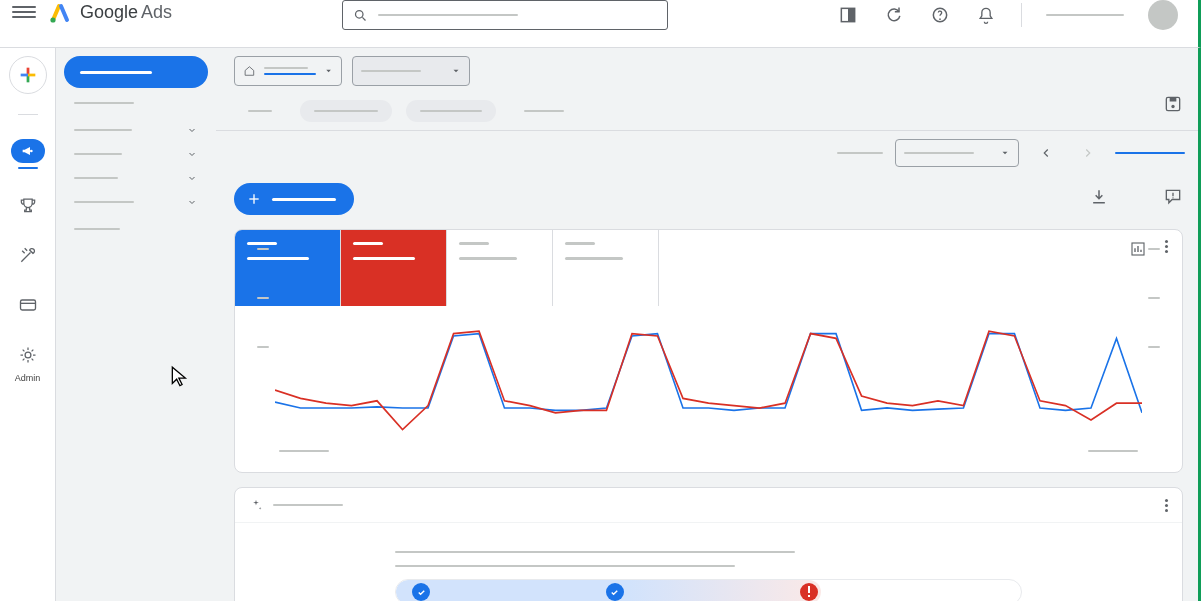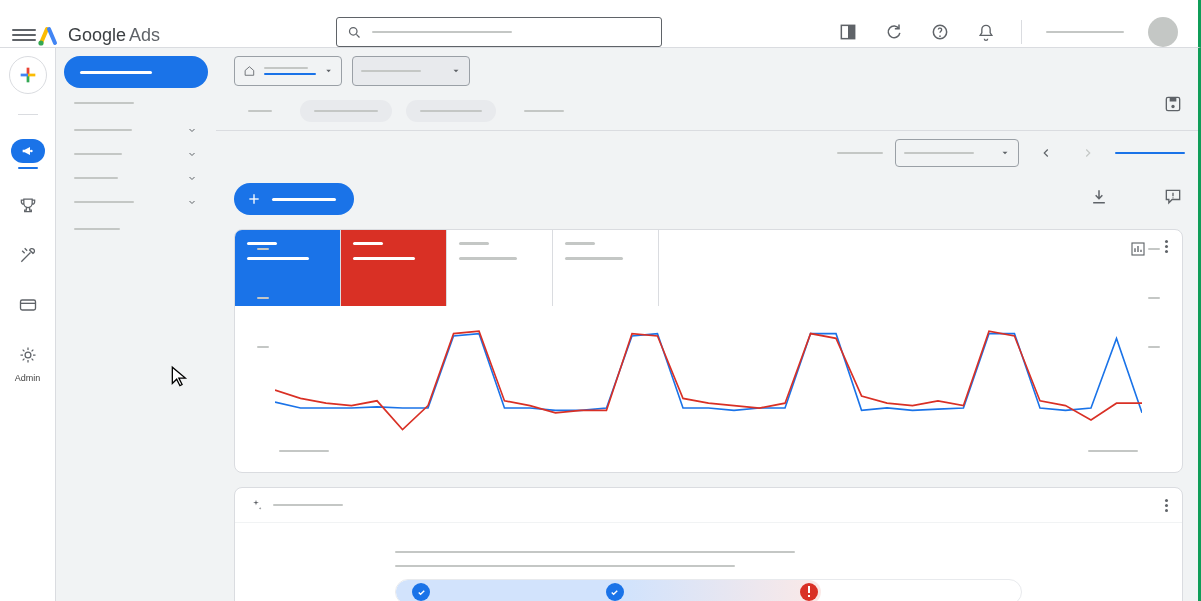--- a/index.html
+++ b/index.html
@@ -1,19 +1,19 @@
 <!DOCTYPE html>
 <html><head>
 <meta charset="utf-8">
 <style>
 * { margin: 0; padding: 0; box-sizing: border-box; font-family: Arial, sans-serif; }
 body { width: 1201px; height: 601px; overflow: hidden; background: #f1f3f4; position: relative; }
 
 
-.header { height: 48px; background: #fff; border-bottom: 1px solid #dadce0; display: flex; align-items: flex-end; padding: 0 12px; gap: 0; border-right: 3px solid #0f9d58; }
+.header { height: 48px; background: #fff; border-bottom: 1px solid #dadce0; display: flex; align-items: flex-start; padding: 0 12px; gap: 12px; border-right: 3px solid #0f9d58; }
 .hamburger { width: 24px; height: 24px; display: flex; flex-direction: column; justify-content: center; gap: 3px; cursor: pointer; }
 .hamburger span { height: 2px; background: #5f6368; border-radius: 1px; }
 .logo-group { display: flex; align-items: center; gap: 8px; }
 .logo-svg { width: 24px; height: 24px; }
 .logo-text { font-size: 18px; color: #5f6368; }
 .logo-text b { font-weight: 500; color: #3c4043; margin-right: 3px; }
 .search-wrap { flex: 1; display: flex; justify-content: center; }
 .search-box { width: 326px; height: 30px; border: 1px solid #5f6368; border-radius: 3px; display: flex; align-items: center; padding: 0 10px; gap: 10px; }
 .search-box .ph { height: 2px; background: #c4c7c5; border-radius: 1px; width: 140px; }
 .header-actions { display: flex; align-items: center; gap: 24px; padding-right: 8px; }

